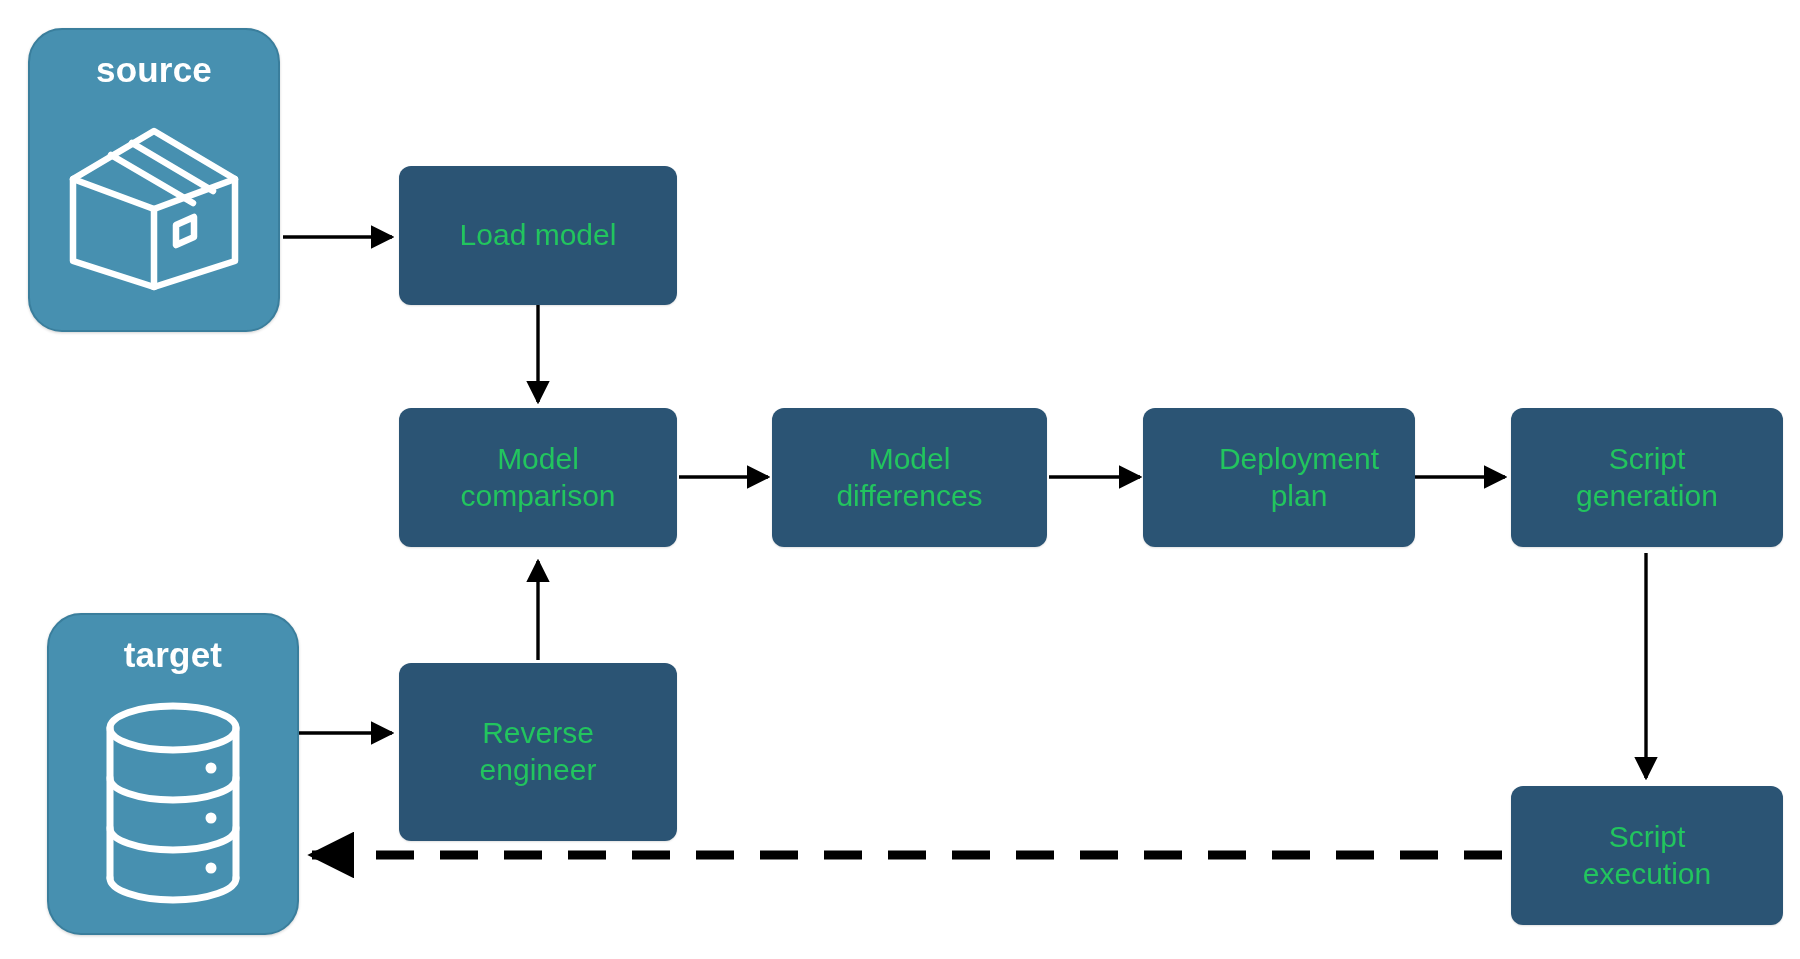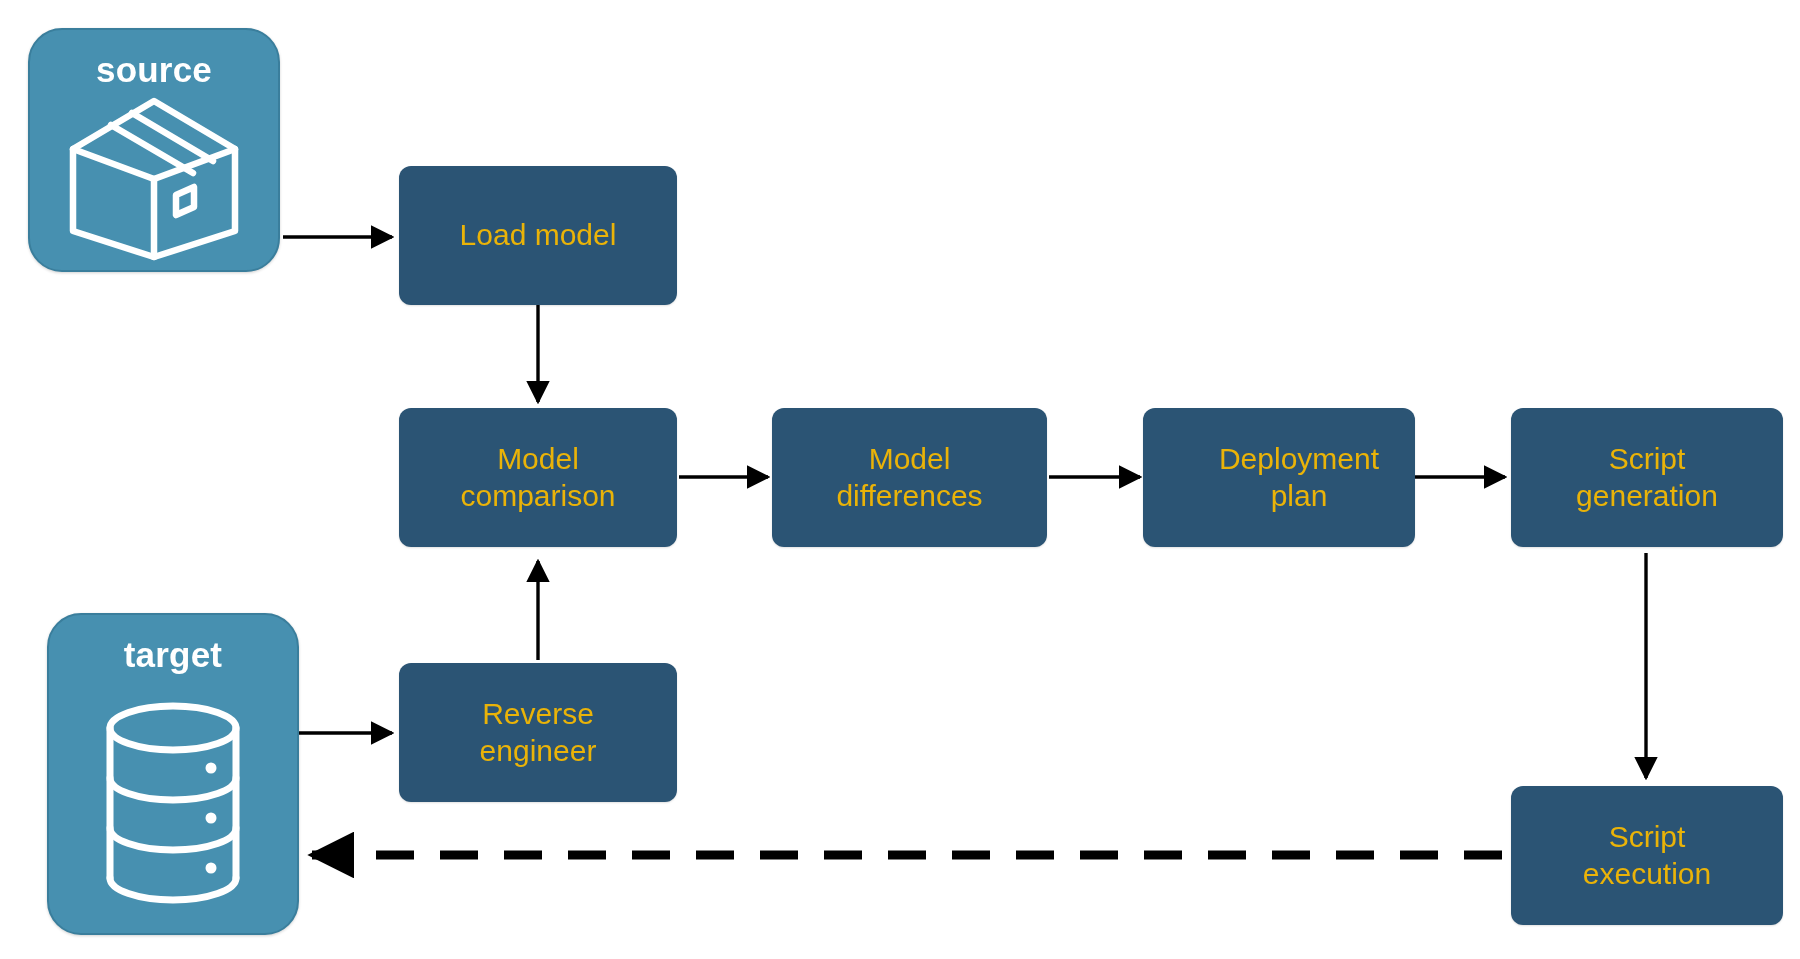--- a/index.html
+++ b/index.html
@@ -56,21 +56,21 @@
   
   .pbox {
     position: absolute;
     background: #2b5474;
     border-radius: 12px;
     box-sizing: border-box;
     display: flex;
     align-items: center;
     justify-content: center;
     text-align: center;
-    color: #eab308;
+    color: #22c55e;
     font-size: 30px;
     line-height: 1.22;
     padding: 4px 8px;
     box-shadow: 0 1px 2px rgba(0,0,0,0.12);
   }
   .pbox span { display: block; white-space: pre-line; }
 </style>
 </head>
 <body>
 
@@ -98,21 +98,21 @@
 
     <line x1="1646" y1="553" x2="1646" y2="778" stroke="#000000" stroke-width="3.4" marker-end="url(#arrow)"></line>
 
     <line x1="299" y1="733" x2="392" y2="733" stroke="#000000" stroke-width="3.4" marker-end="url(#arrow)"></line>
 
     <line x1="538" y1="660" x2="538" y2="561" stroke="#000000" stroke-width="3.4" marker-end="url(#arrow)"></line>
 
     <line x1="1502" y1="855" x2="312" y2="855" stroke="#000000" stroke-width="9" stroke-dasharray="38 26" marker-end="url(#arrow-big)"></line>
   </svg>
 
-  <div class="endpoint" style="left:28px; top:28px; width:252px; height:244px;">
+  <div class="endpoint" style="left:28px; top:28px; width:252px; height:304px;">
     <div class="endpoint-label">source</div>
     <div class="endpoint-icon">
       <svg width="182" height="176" viewBox="0 0 182 176" fill="none" stroke="#ffffff" stroke-width="6.5" stroke-linejoin="round" stroke-linecap="round">
 
         <path d="M91 10 L172 58 L172 140 L91 166 L10 140 L10 58 Z"></path>
 
         <path d="M91 88 L91 166"></path>
 
         <path d="M10 58 L91 88 L172 58"></path>
 
@@ -158,21 +158,21 @@
   <div class="pbox" style="left:1143px; top:408px; width:272px; height:139px;padding-left:48px;">
     <span>Deployment
 plan</span>
   </div>
 
   <div class="pbox" style="left:1511px; top:408px; width:272px; height:139px;">
     <span>Script
 generation</span>
   </div>
 
-  <div class="pbox" style="left:399px; top:663px; width:278px; height:139px;">
+  <div class="pbox" style="left:399px; top:663px; width:278px; height:178px;">
     <span>Reverse
 engineer</span>
   </div>
 
   <div class="pbox" style="left:1511px; top:786px; width:272px; height:139px;">
     <span>Script
 execution</span>
   </div>
 
 </div>

